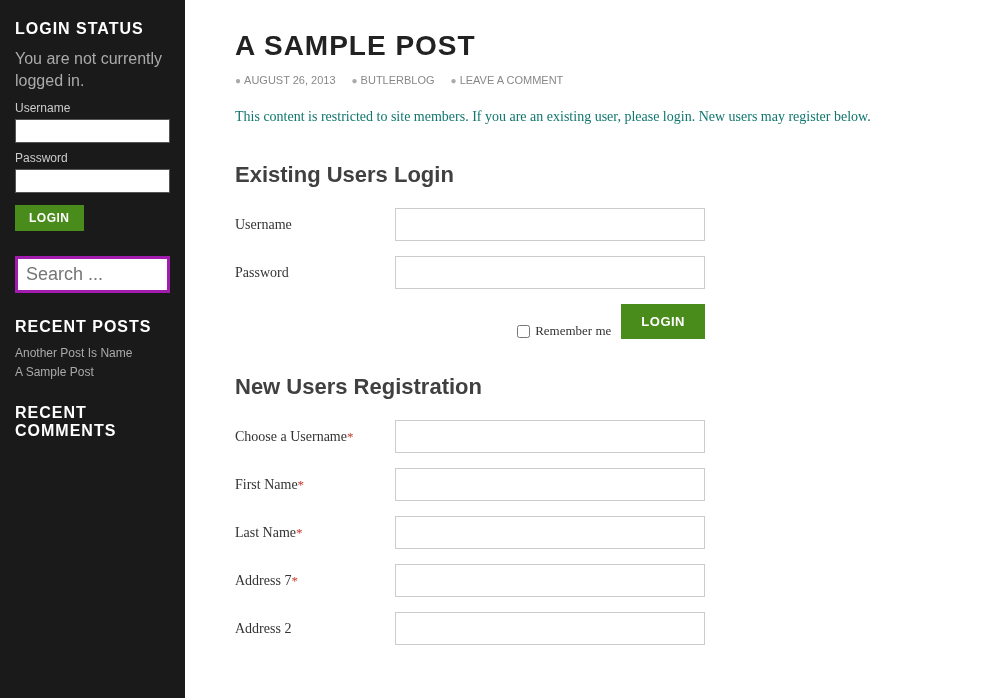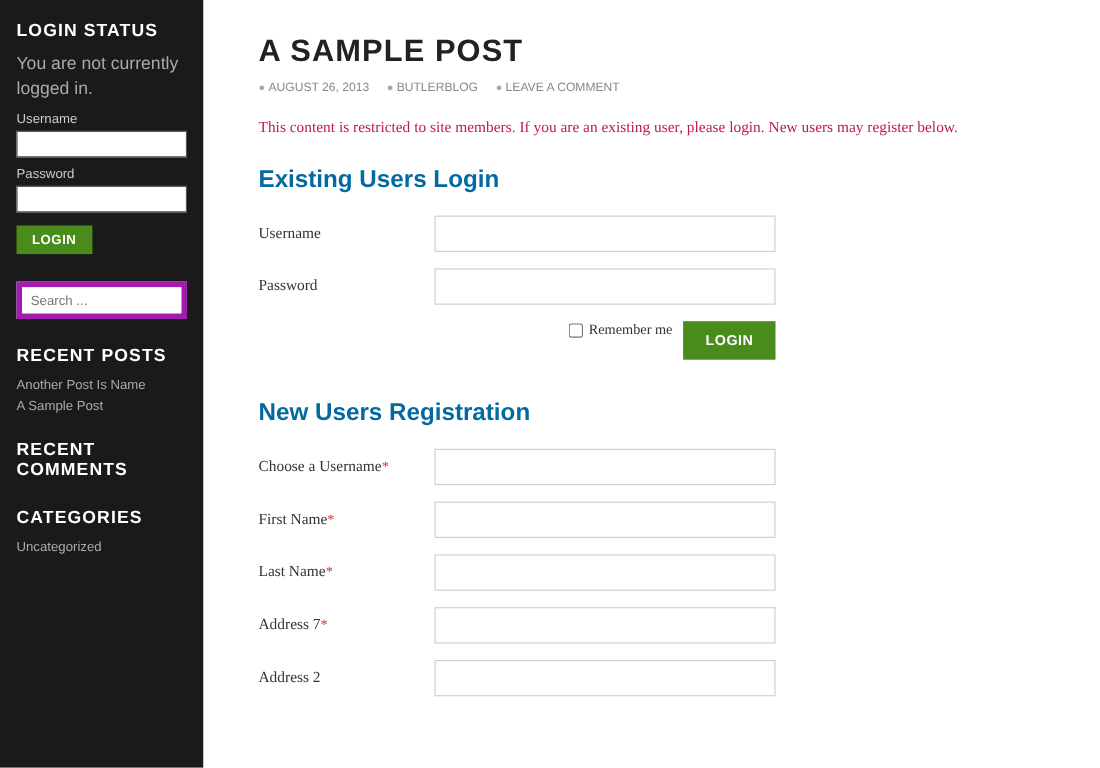--- a/index.html
+++ b/index.html
@@ -70,23 +70,23 @@
       font-weight: bold;
       cursor: pointer;
       text-transform: uppercase;
       letter-spacing: 0.5px;
       margin-top: 4px;
     }
 
     .search-box {
       width: 100%;
       background: #fff;
-      border: 5px solid #a21caf;
+      border: 3px solid #a21caf;
       padding: 5px 8px;
-      font-size: 12px;
+      font-size: 18px;
       color: #4c1d95;
     }
 
     .sidebar-link {
       display: block;
       color: #aaa;
       text-decoration: none;
       font-size: 12px;
       margin-bottom: 5px;
       font-family: Arial, sans-serif;
@@ -128,30 +128,30 @@
       font-size: 10px;
       color: #aaa;
     }
 
     .meta-divider {
       color: #ccc;
     }
 
     .post-description {
       font-size: 14px;
-      color: #be185d;
+      color: #0f766e;
       line-height: 1.6;
-      margin-bottom: 22px;
+      margin-bottom: 34px;
     }
 
     .section-heading {
       font-family: Arial, Helvetica, sans-serif;
       font-size: 22px;
       font-weight: bold;
-      color: #0369a1;
+      color: #404040;
       margin-bottom: 20px;
     }
 
     .form-section {
       margin-bottom: 35px;
     }
 
     .form-row {
       display: flex;
       align-items: center;
@@ -177,21 +177,21 @@
       padding: 8px 10px;
       font-size: 13px;
       background: #fff;
       color: #333;
       outline: none;
     }
 
     .remember-login-row {
       display: flex;
       justify-content: flex-end;
-      align-items: flex-start;
+      align-items: flex-end;
       gap: 10px;
       margin-bottom: 15px;
       max-width: 470px;
     }
 
     .remember-label {
       font-size: 13px;
       color: #333;
       display: flex;
       align-items: center;
@@ -233,24 +233,20 @@
     <div class="sidebar-section-title">RECENT POSTS</div>
     <a href="#" class="sidebar-link">Another Post Is Name</a>
     <a href="#" class="sidebar-link">A Sample Post</a>
   </div>
 
   <div class="sidebar-section">
     <div class="sidebar-section-title">RECENT COMMENTS</div>
   </div>
 
 
-  <div class="sidebar-section">
-    <div class="sidebar-section-title">CATEGORIES</div>
-    <a href="#" class="sidebar-link">Uncategorized</a>
-  </div>
 
 </div>
 
 <div id="main">
 
   <h1 class="post-title">A SAMPLE POST</h1>
 
   <div class="post-meta">
     <span class="meta-item">
       <span class="meta-icon">●</span>

